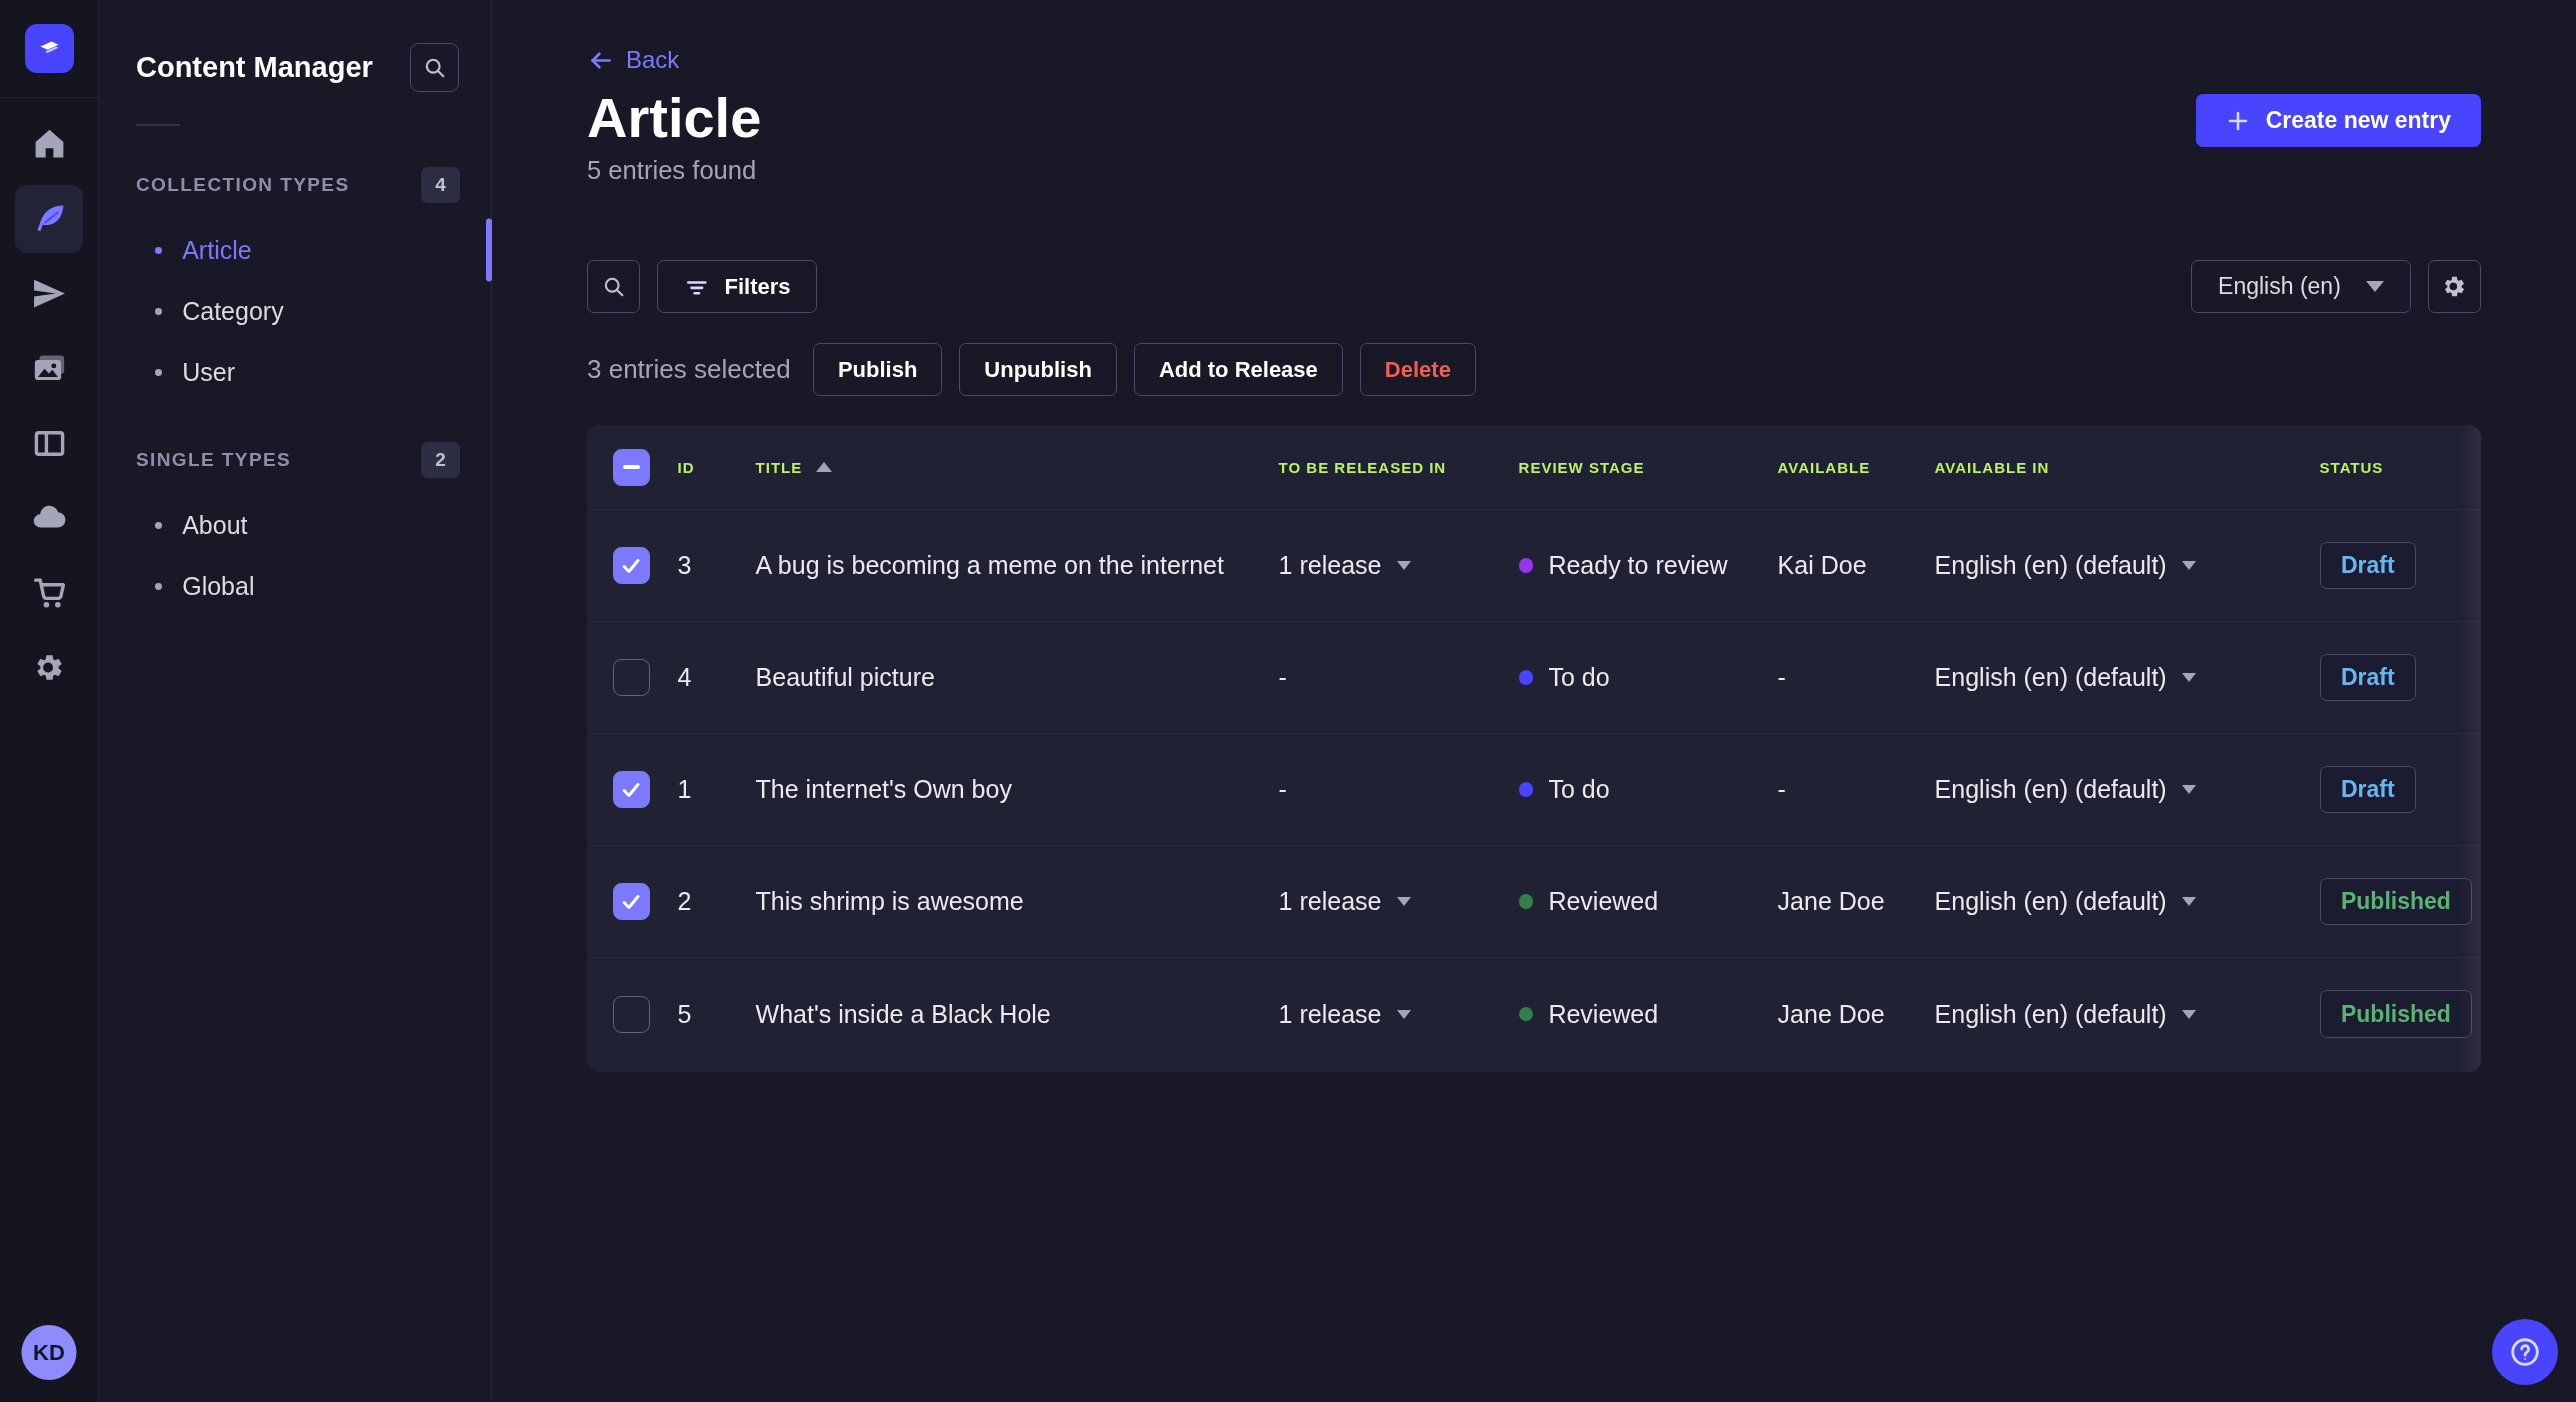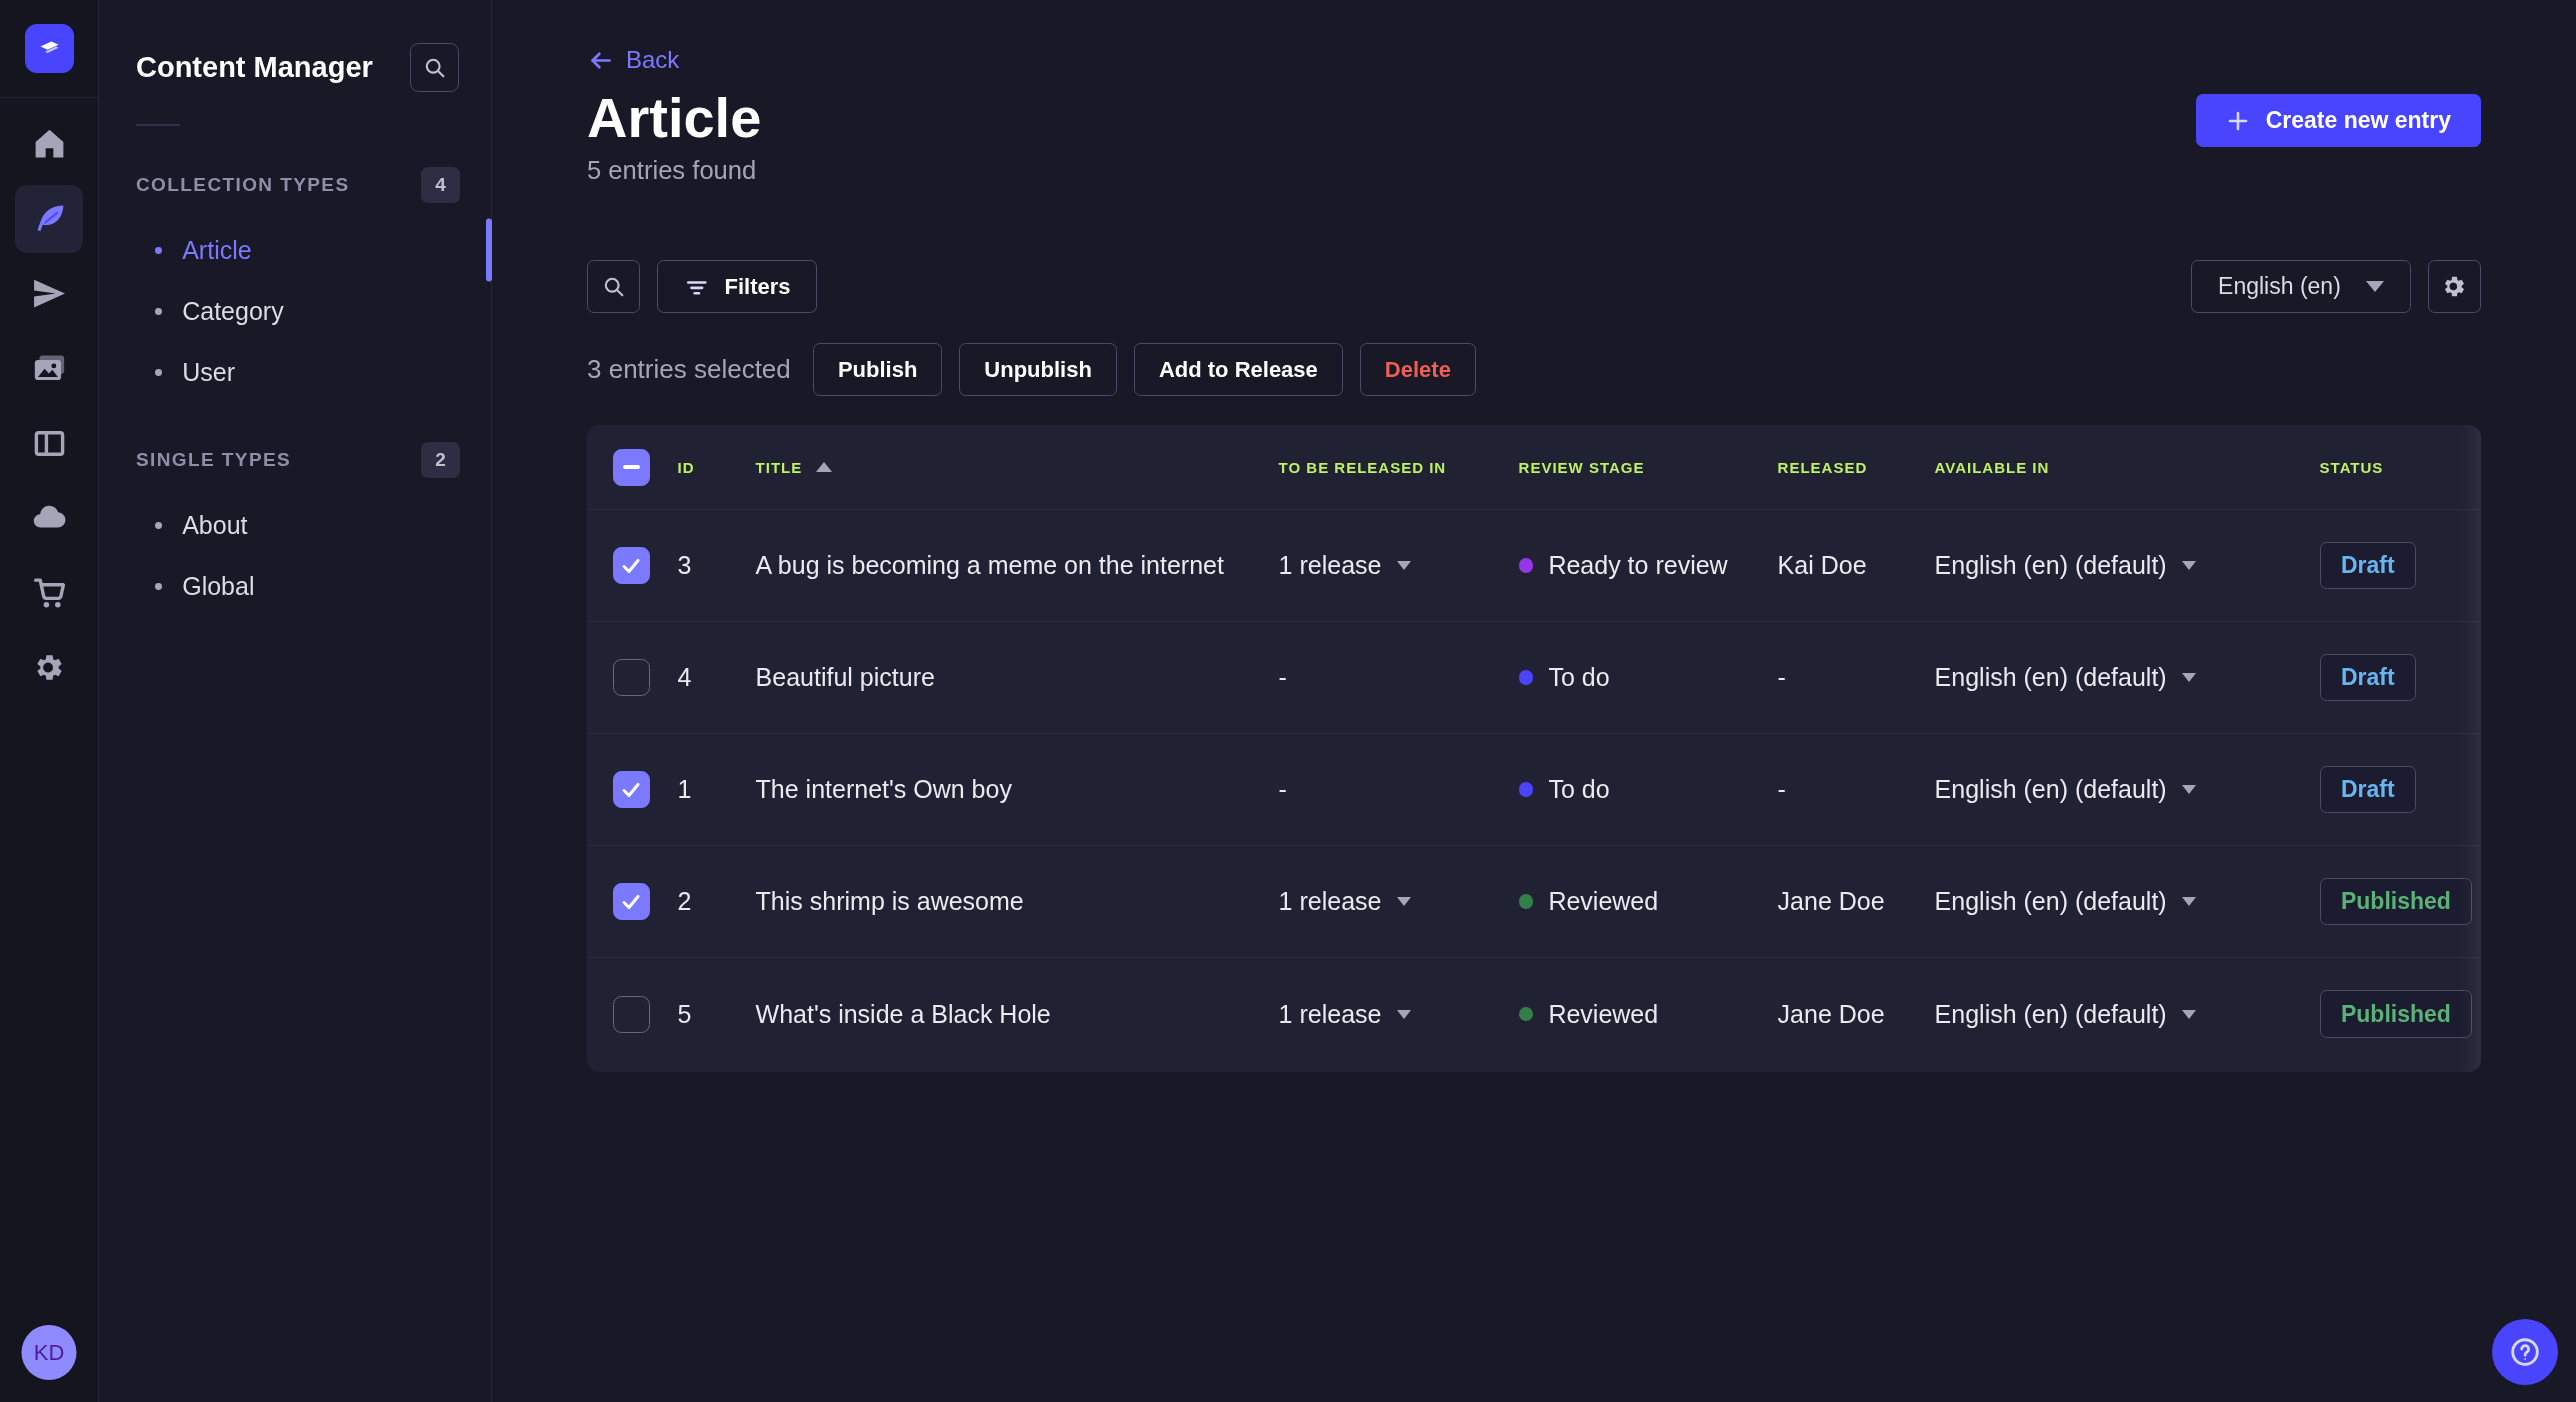--- a/index.html
+++ b/index.html
@@ -27,21 +27,21 @@
   .rail-icons { display:flex; flex-direction:column; align-items:center; margin-top:12px; gap:6.8px; }
   .rail-btn {
     width:68px; height:68px; border-radius:12px;
     display:flex; align-items:center; justify-content:center; cursor:pointer;
   }
   .rail-btn svg { width:37px; height:37px; }
   .rail-btn.active { background:#232338; }
   .rail-avatar {
     position:absolute; bottom:22px; left:50%; transform:translateX(-50%);
     width:55px; height:55px; border-radius:50%;
-    background:#8e8aff; color:#4c1d95; font-weight:normal; font-size:22px;
+    background:#8e8aff; color:#0f172a; font-weight:bold; font-size:22px;
     display:flex; align-items:center; justify-content:center; cursor:pointer;
   }
 
   
   .subnav {
     position:absolute; left:99px; top:0; width:393px; height:100%;
     background:#181826; border-right:0.9px solid #26263a;
   }
   .subnav-header {
     display:flex; align-items:center; justify-content:space-between;
@@ -357,21 +357,21 @@
       <div class="checkbox indeterminate">
         <span class="glyph glyph-dash"></span>
       </div>
       <div class="th">ID</div>
       <div class="th sortable">
         <span>TITLE</span>
         <span class="caret-up-sort"></span>
       </div>
       <div class="th">TO BE RELEASED IN</div>
       <div class="th">REVIEW STAGE</div>
-      <div class="th">RELEASED</div>
+      <div class="th">AVAILABLE</div>
       <div class="th">AVAILABLE IN</div>
       <div class="th">STATUS</div>
     </div>
     <div>
   <div class="tr row">
     <div class="checkbox checked">
       <svg class="glyph glyph-check" width="24" height="24" viewBox="0 0 24 24" fill="none" stroke="#ffffff" stroke-width="3" stroke-linecap="round" stroke-linejoin="round">
         <polyline points="5,12.5 10,17.5 19,6.5"></polyline>
       </svg>
     </div>

